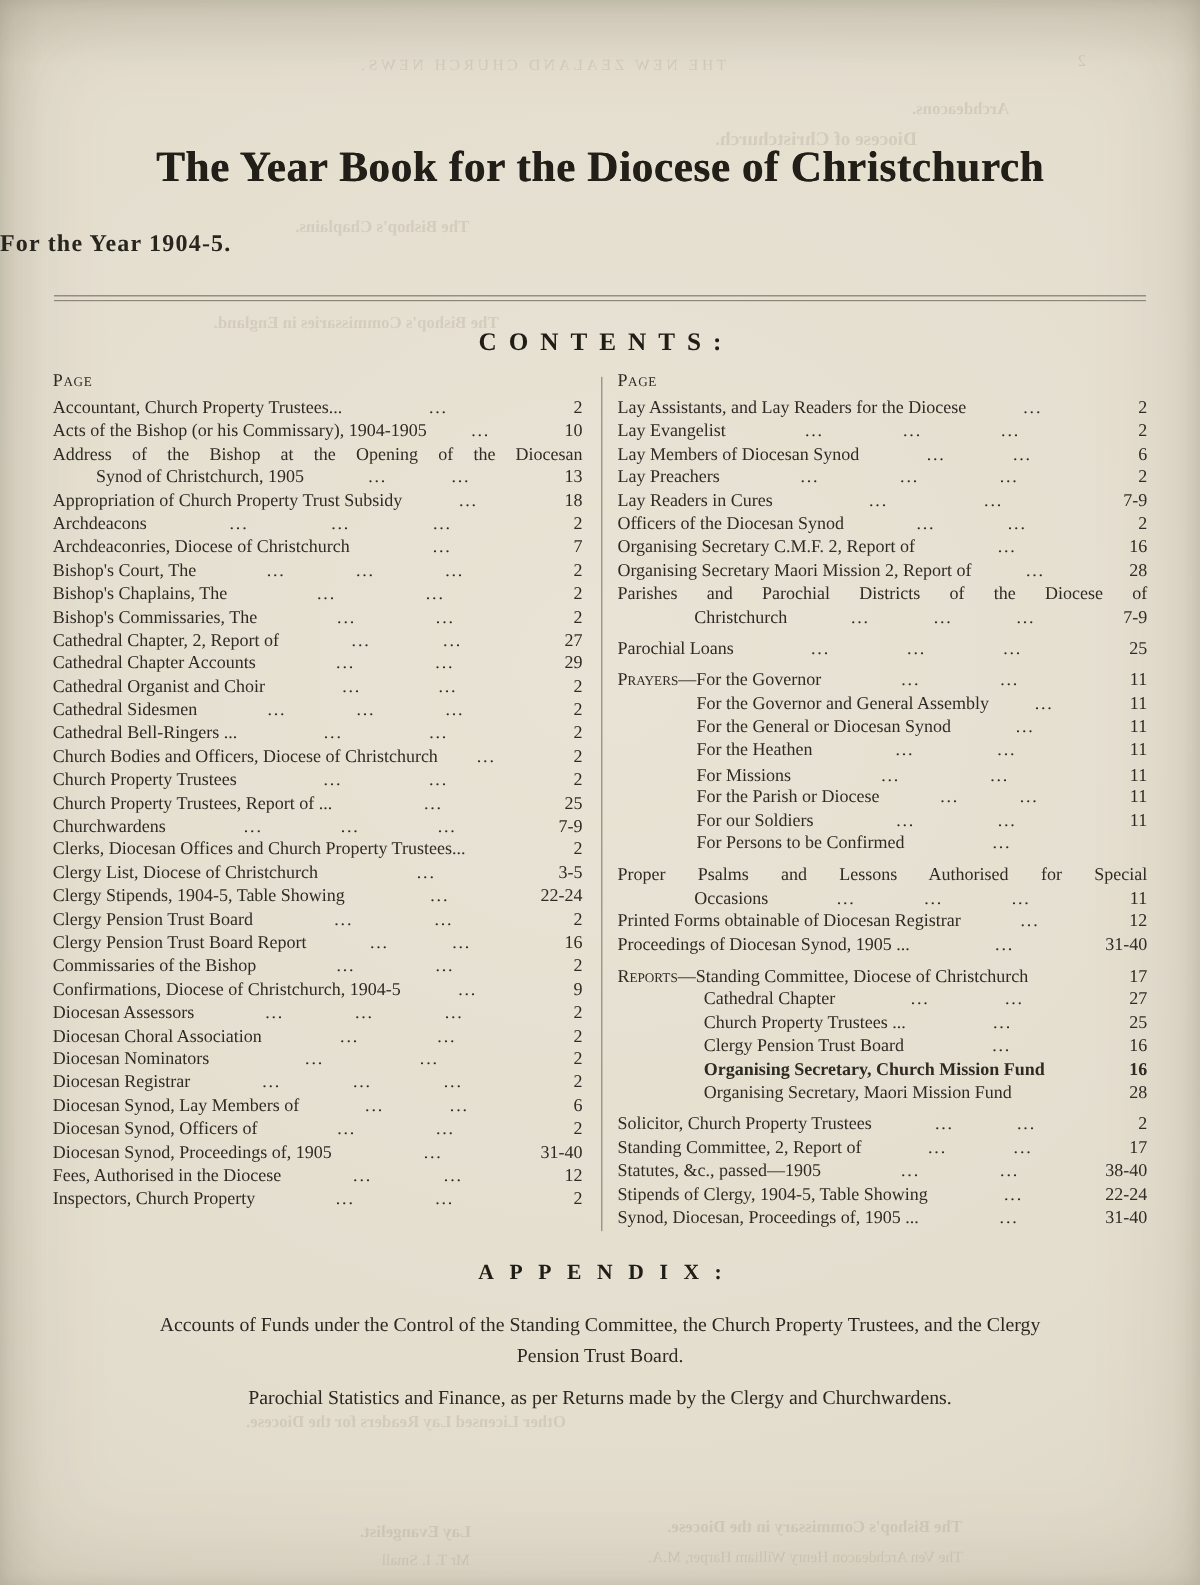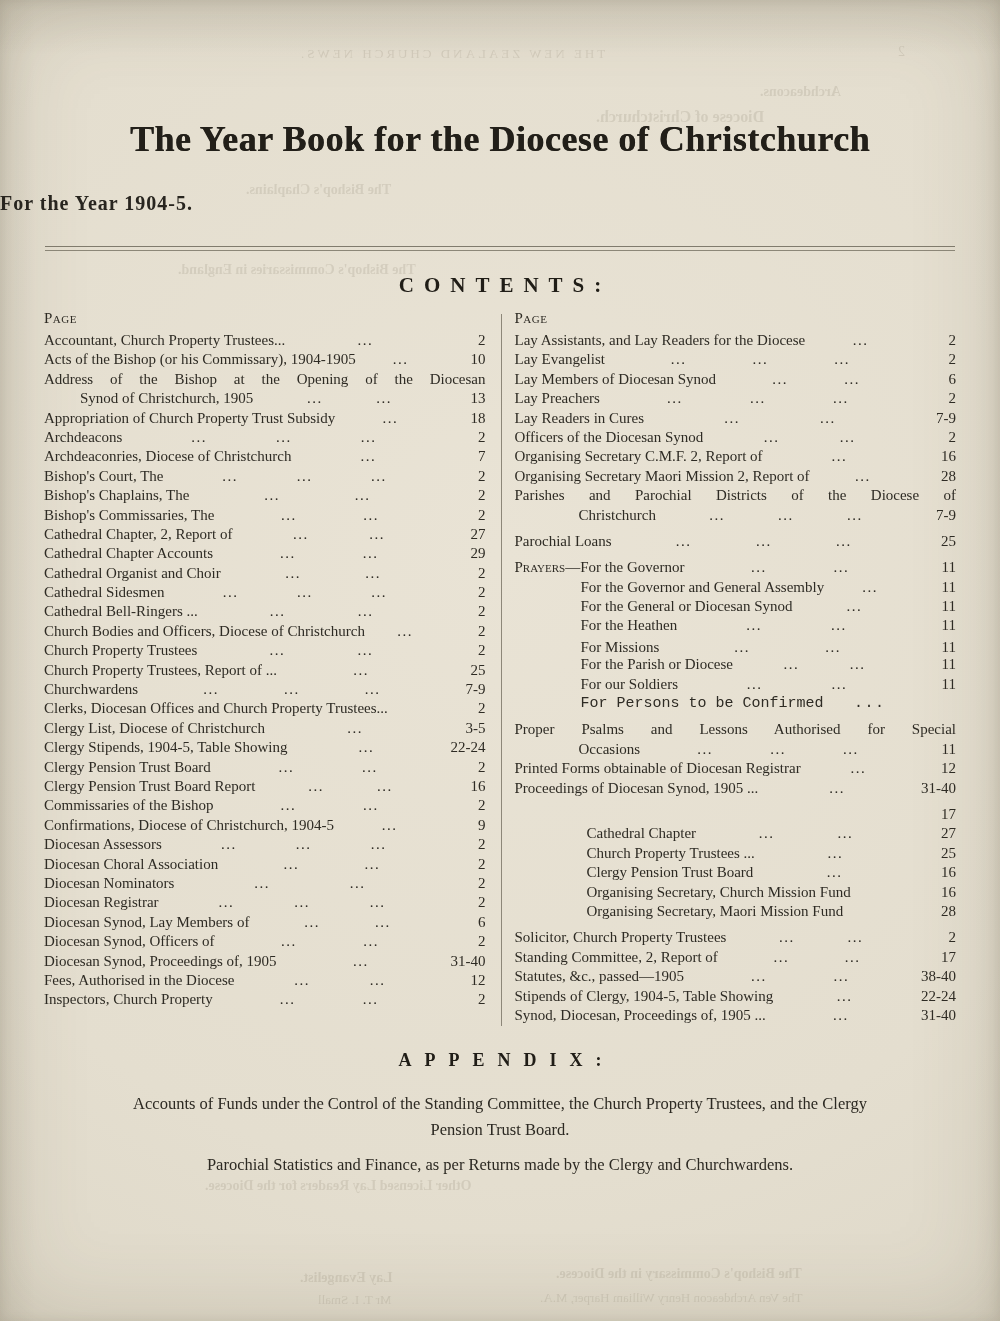--- a/index.html
+++ b/index.html
@@ -470,21 +470,21 @@
           <span class="pg">11</span>
         </div>
         <div class="trow" style="padding-left: 66px;">
           <span class="lbl">For our Soldiers</span>
           <span class="leader">
             <i>...</i>
             <i>...</i>
           </span>
           <span class="pg">11</span>
         </div>
-        <div class="trow" style="padding-left: 66px; font-family: Liberation Mono, monospace;">
+        <div class="trow" style="padding-left: 66px;">
           <span class="lbl">For Persons to be Confirmed</span>
           <span class="leader">
             <i>...</i>
           </span>
           <span class="pg"></span>
         </div>
         <div class="trow just gap">
           <span class="lbl">Proper Psalms and Lessons Authorised for Special</span>
         </div>
         <div class="trow" style="padding-left: 64px;">
@@ -504,20 +504,21 @@
           <span class="pg">12</span>
         </div>
         <div class="trow">
           <span class="lbl">Proceedings of Diocesan Synod, 1905 ...</span>
           <span class="leader">
             <i>...</i>
           </span>
           <span class="pg">31-40</span>
         </div>
         <div class="trow gap">
+          <span class="lbl"><span class="sc">Reports</span>—Standing Committee, Diocese of Christchurch</span>
           <span class="leader"></span>
           <span class="pg">17</span>
         </div>
         <div class="trow" style="padding-left: 72px;">
           <span class="lbl">Cathedral Chapter</span>
           <span class="leader">
             <i>...</i>
             <i>...</i>
           </span>
           <span class="pg">27</span>
@@ -529,21 +530,21 @@
           </span>
           <span class="pg">25</span>
         </div>
         <div class="trow" style="padding-left: 72px;">
           <span class="lbl">Clergy Pension Trust Board</span>
           <span class="leader">
             <i>...</i>
           </span>
           <span class="pg">16</span>
         </div>
-        <div class="trow" style="padding-left: 72px;">
+        <div class="trow" style="padding-left: 72px; font-weight: bold;">
           <span class="lbl">Organising Secretary, Church Mission Fund</span>
           <span class="leader"></span>
           <span class="pg">16</span>
         </div>
         <div class="trow" style="padding-left: 72px;">
           <span class="lbl">Organising Secretary, Maori Mission Fund</span>
           <span class="leader"></span>
           <span class="pg">28</span>
         </div>
         <div class="trow gap">

